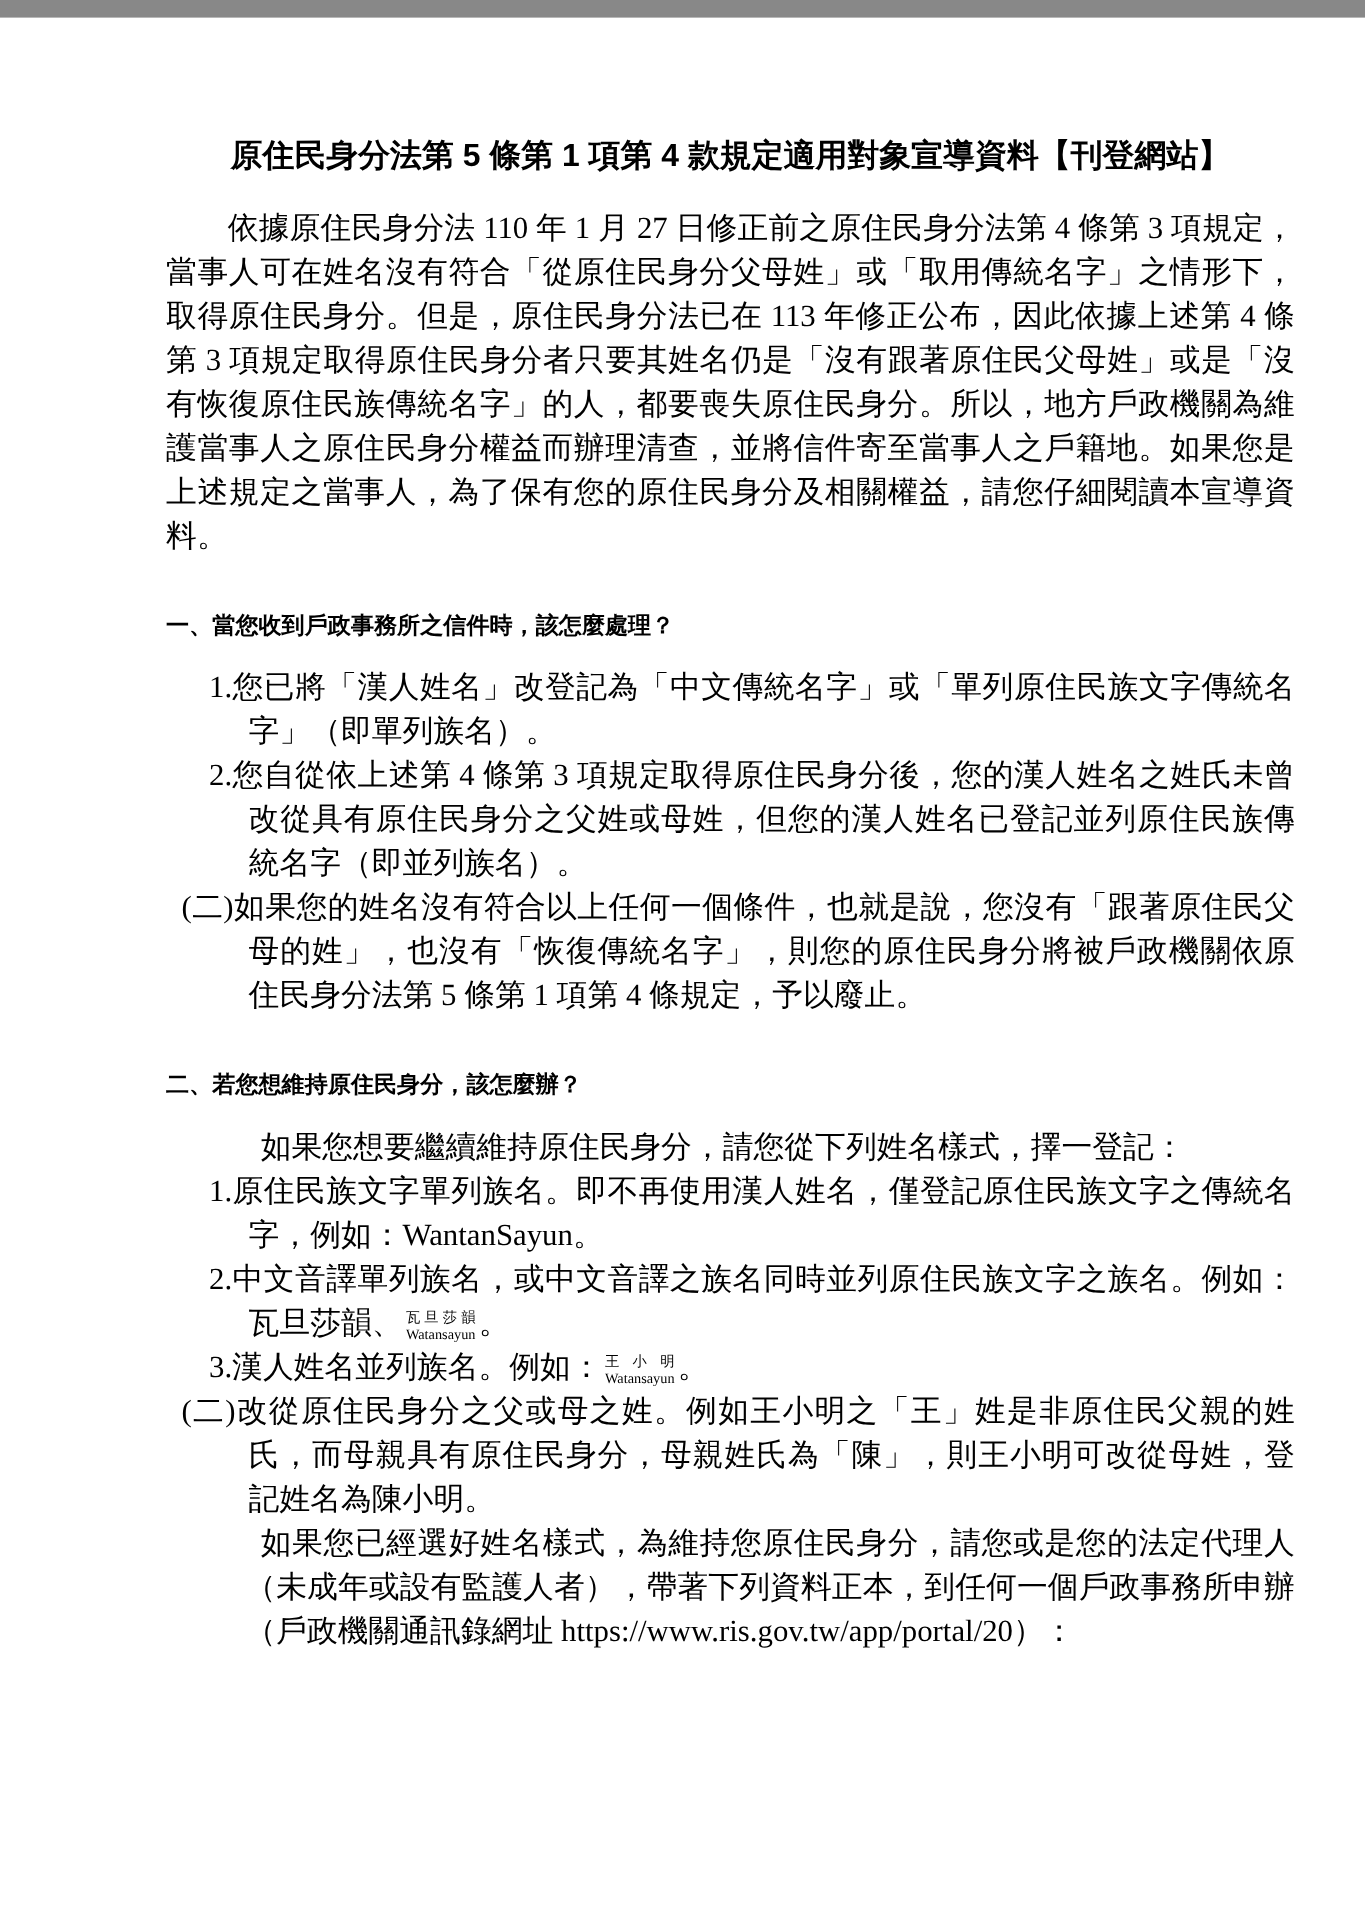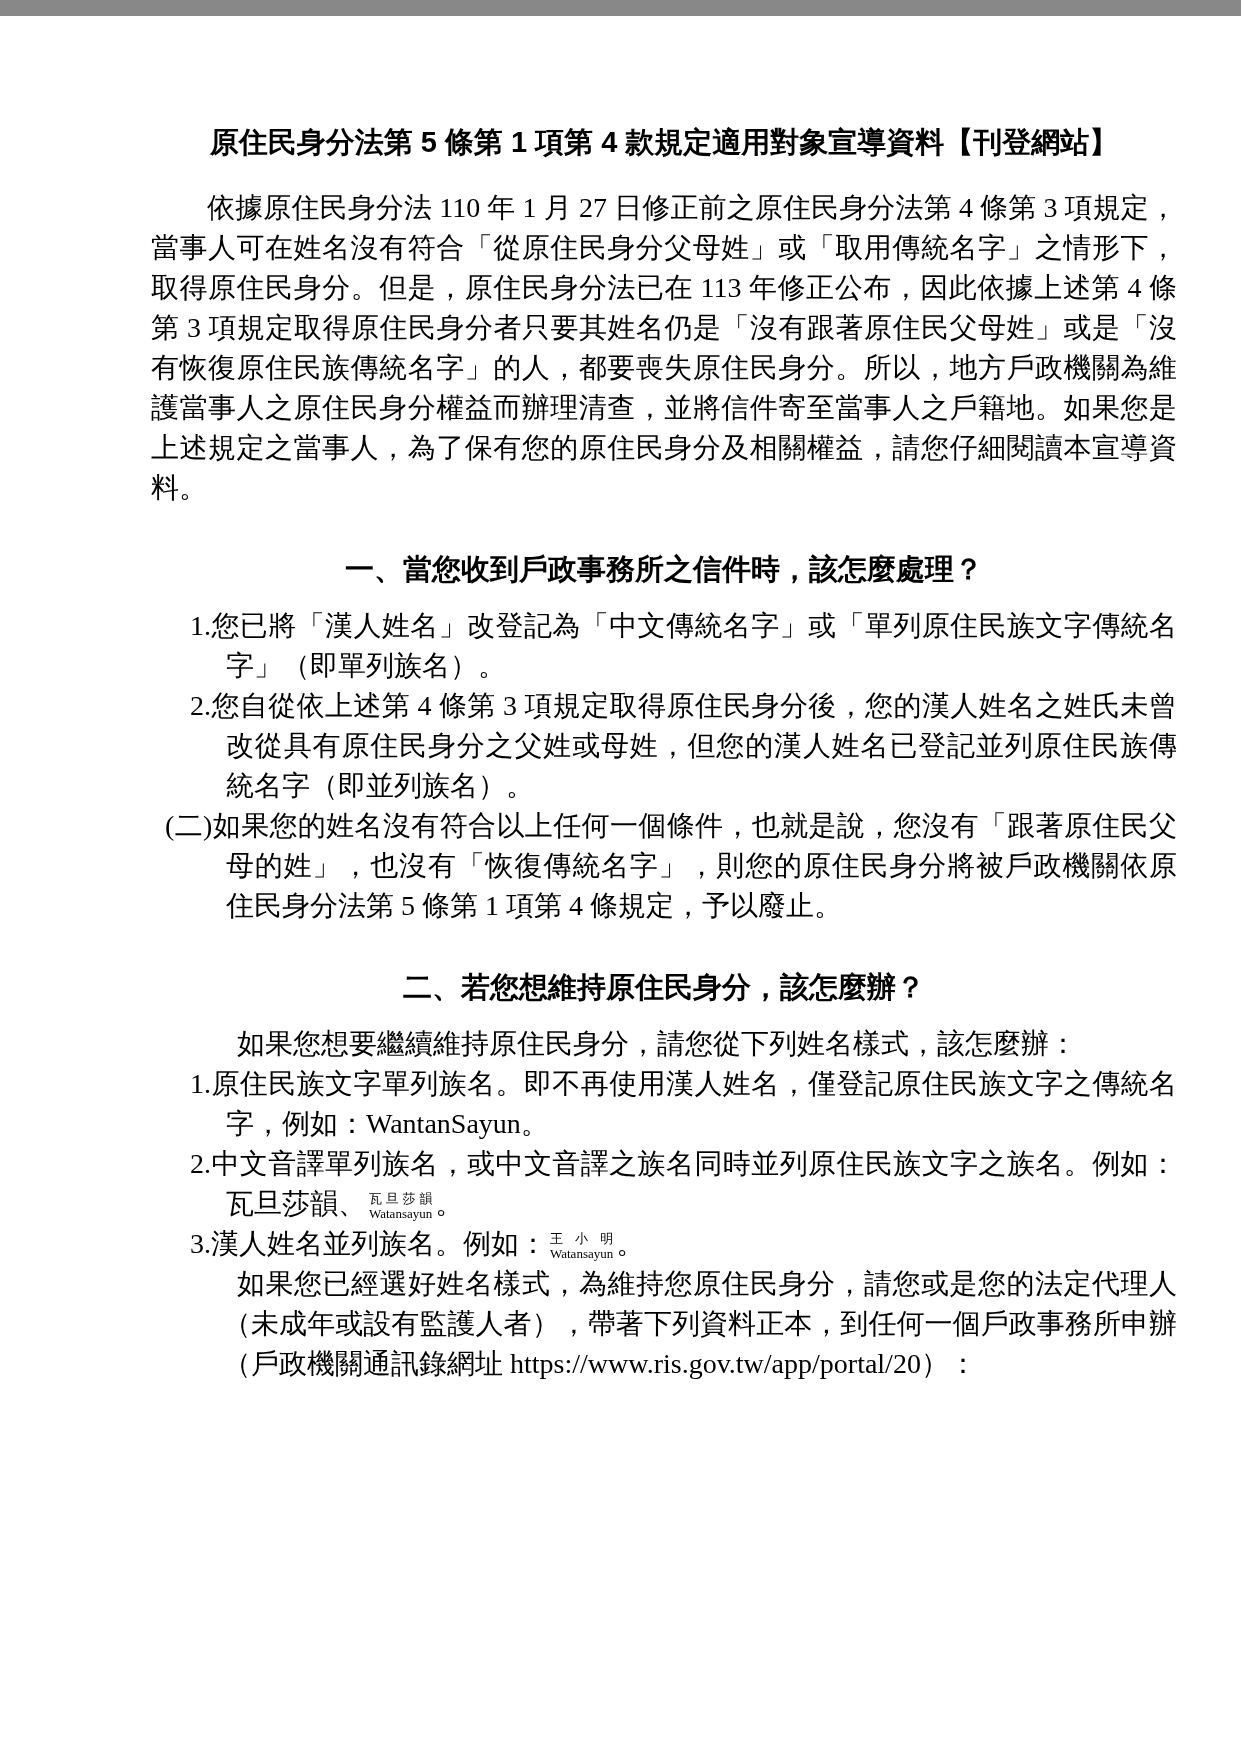--- a/index.html
+++ b/index.html
@@ -27,23 +27,23 @@
   }
   .para {
     margin: 0;
     text-align: justify;
   }
   .indent2 { text-indent: 2em; }
   .sec-heading {
     margin: 40px 0 16px 0;
     font-family: "Liberation Sans", "DejaVu Sans", sans-serif;
     font-weight: bold;
-    font-size: 29px;
+    font-size: 21px;
     line-height: 42px;
-    text-align: center;
+    text-align: left;
   }
   
   .item-l1 {
     margin: 0;
     text-align: justify;
     padding-left: 75px;
     text-indent: -61px;
   }
   
   .item-l2 {
@@ -103,32 +103,33 @@
 
   <p class="item-l2"><span class="marker">1.</span><span>您已將「漢人姓名」改登記為「中文傳統名字」或「單列原住民族文字傳統名字」（即單列族名）。</span></p>
 
   <p class="item-l2"><span class="marker">2.</span><span>您自從依上述第 4 條第 3 項規定取得原住民身分後，您的漢人姓名之姓氏未曾改從具有原住民身分之父姓或母姓，但您的漢人姓名已登記並列原住民族傳統名字（即並列族名）。</span></p>
 
 
   <p class="item-l1"><span class="marker">(二)</span><span>如果您的姓名沒有符合以上任何一個條件，也就是說，您沒有「跟著原住民父母的姓」，也沒有「恢復傳統名字」，則您的原住民身分將被戶政機關依原住民身分法第 5 條第 1 項第 4 條規定，予以廢止。</span></p>
 
   <h2 class="sec-heading">二、若您想維持原住民身分，該怎麼辦？</h2>
 
-  <p class="sec-intro">如果您想要繼續維持原住民身分，請您從下列姓名樣式，該怎麼辦：</p>
+  <p class="sec-intro">如果您想要繼續維持原住民身分，請您從下列姓名樣式，擇一登記：</p>
 
 
   <p class="item-l2"><span class="marker">1.</span><span>原住民族文字單列族名。即不再使用漢人姓名，僅登記原住民族文字之傳統名字，例如：WantanSayun。</span></p>
 
   <p class="item-l2"><span class="marker">2.</span><span>中文音譯單列族名，或中文音譯之族名同時並列原住民族文字之族名。例如：瓦旦莎韻、</span><span class="stack">
         <span class="stack-top">瓦旦莎韻</span>
         <span class="stack-bottom">Watansayun</span>
       </span><span>。</span></p>
 
   <p class="item-l2"><span class="marker">3.</span><span>漢人姓名並列族名。例如：</span><span class="stack">
         <span class="stack-top">王小明</span>
         <span class="stack-bottom">Watansayun</span>
       </span><span>。</span></p>
 
+  <p class="item-l1"><span class="marker">(二)</span><span>改從原住民身分之父或母之姓。例如王小明之「王」姓是非原住民父親的姓氏，而母親具有原住民身分，母親姓氏為「陳」，則王小明可改從母姓，登記姓名為陳小明。</span></p>
 
 
   <p class="sec-intro-hang">如果您已經選好姓名樣式，為維持您原住民身分，請您或是您的法定代理人（未成年或設有監護人者），帶著下列資料正本，到任何一個戶政事務所申辦（戶政機關通訊錄網址 https://www.ris.gov.tw/app/portal/20）：</p>
 
 </div>
 
 </body></html>

